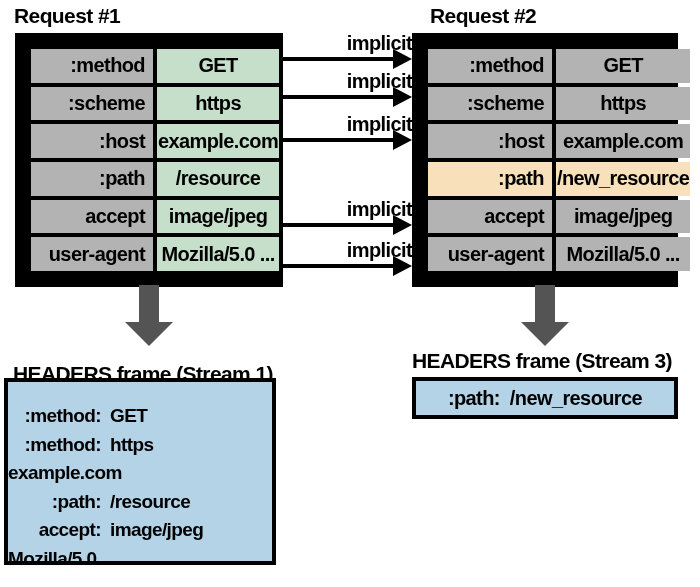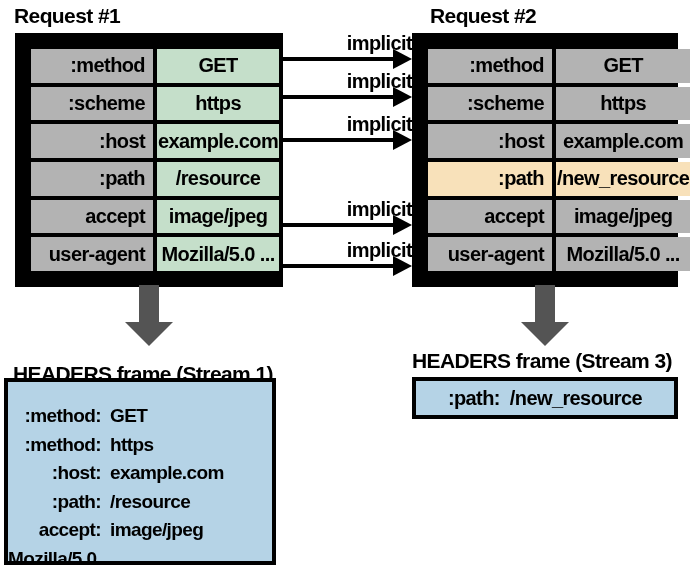--- a/index.html
+++ b/index.html
@@ -207,21 +207,20 @@
   <div class="frame-box" id="frame1-box">
     <div class="frame-line">
       <span class="frame-key">:method:</span>
       <span class="frame-val">GET</span>
     </div>
     <div class="frame-line">
       <span class="frame-key">:method:</span>
       <span class="frame-val">https</span>
     </div>
     <div class="frame-line">
-      <span class="frame-key">:host:</span>
       <span class="frame-val">example.com</span>
     </div>
     <div class="frame-line">
       <span class="frame-key">:path:</span>
       <span class="frame-val">/resource</span>
     </div>
     <div class="frame-line">
       <span class="frame-key">accept:</span>
       <span class="frame-val">image/jpeg</span>
     </div>

